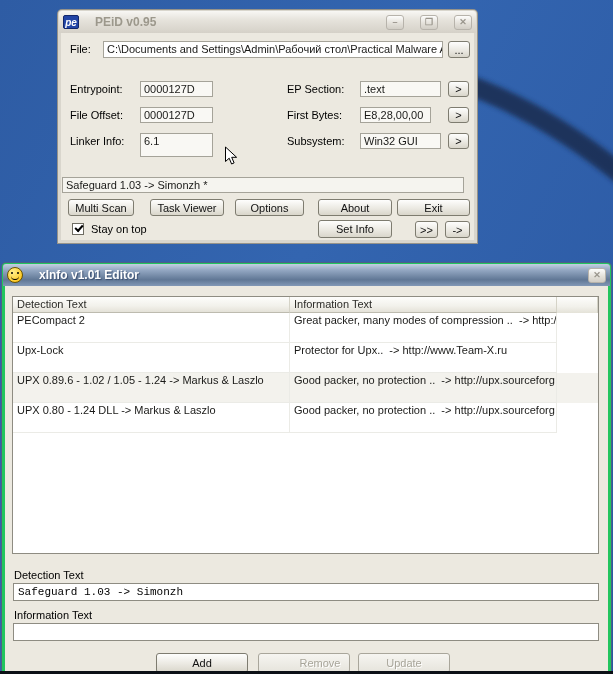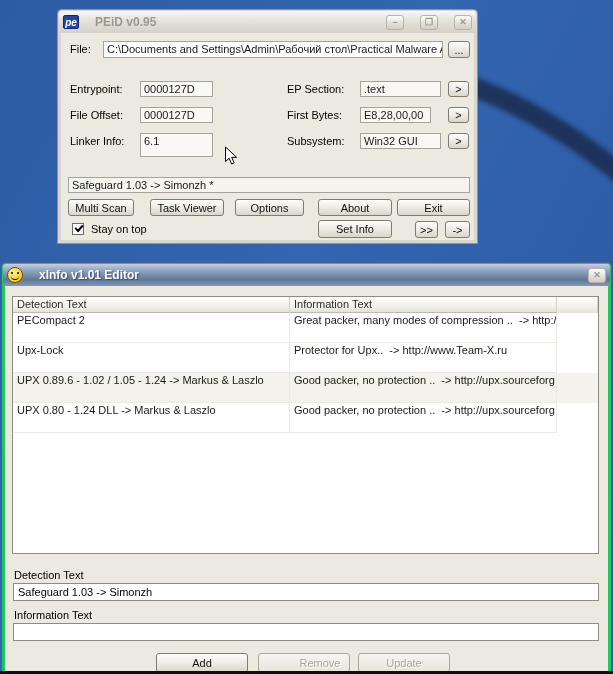--- a/index.html
+++ b/index.html
@@ -18,21 +18,21 @@
         box-sizing:border-box;}
   .label{position:absolute;white-space:nowrap;color:#000;}
   .field{position:absolute;box-sizing:border-box;background:#F9F8F4;border:1px solid #A5A399;
          padding:1px 3px;white-space:pre;overflow:hidden;line-height:13px;}
   .btn{position:absolute;box-sizing:border-box;border:1px solid #7E7C70;border-radius:3px;
        background:linear-gradient(#FEFEFD,#EBE9E2 55%,#D9D6CB);
        text-align:center;color:#111;display:flex;align-items:center;justify-content:center;}
   .btn.disabled{color:#A8A59A;border-color:#A9A69B;background:linear-gradient(#F6F5F1,#E6E4DC);
                 text-shadow:1px 1px 0 #fff;}
   input.textbox{position:absolute;box-sizing:border-box;background:#fff;border:1px solid #8E8C82;
-                font-family:Liberation Sans, sans-serif;font-size:11px;padding:1px 4px;}
+                font-family:Liberation Mono, monospace;font-size:11px;padding:1px 4px;}
   
   #peid{left:58px;top:10px;width:419px;height:233px;background:#D9D6CD;
         box-shadow:0 0 0 1px #96938A;}
   #peid .titlebar{background:linear-gradient(#F8F7F4,#E6E3DC 40%,#D5D1C8);}
   #peid .title{color:#9C988C;font-weight:bold;font-size:12px;flex:1;}
   .peid-icon{width:16px;height:14px;background:#2245A6;border:1px solid #12276B;border-radius:2px;
              color:#fff;font-style:italic;font-weight:bold;font-size:10px;line-height:13px;
              text-align:center;box-sizing:border-box;}
   
   #xinfo{left:2px;top:263px;width:609px;height:424px;background:#22c55e;
@@ -106,21 +106,21 @@
     <span class="label" style="left:226px;top:50px;">EP Section:</span>
     <div class="field" style="left:299px;top:48px;width:81px;height:16px;">.text</div>
     <div class="btn" style="left:387px;top:48px;width:21px;height:16px;">&gt;</div>
     <span class="label" style="left:226px;top:76px;">First Bytes:</span>
     <div class="field" style="left:299px;top:74px;width:71px;height:16px;">E8,28,00,00</div>
     <div class="btn" style="left:387px;top:74px;width:21px;height:16px;">&gt;</div>
     <span class="label" style="left:226px;top:102px;">Subsystem:</span>
     <div class="field" style="left:299px;top:100px;width:81px;height:16px;">Win32 GUI</div>
     <div class="btn" style="left:387px;top:100px;width:21px;height:16px;">&gt;</div>
 
-    <div class="field" style="left:7px;top:144px;width:402px;height:16px;background:#F5F4EF;">Safeguard 1.03 -&gt; Simonzh *</div>
+    <div class="field" style="left:1px;top:144px;width:402px;height:16px;background:#F5F4EF;">Safeguard 1.03 -&gt; Simonzh *</div>
 
     <div class="btn" style="left:7px;top:166px;width:66px;height:17px;">Multi Scan</div>
     <div class="btn" style="left:89px;top:166px;width:74px;height:17px;">Task Viewer</div>
     <div class="btn" style="left:174px;top:166px;width:69px;height:17px;">Options</div>
     <div class="btn" style="left:257px;top:166px;width:74px;height:17px;">About</div>
     <div class="btn" style="left:336px;top:166px;width:73px;height:17px;">Exit</div>
 
     <span class="checkbox" style="left:11px;top:190px;">
       <span class="checkmark"></span>
     </span>

